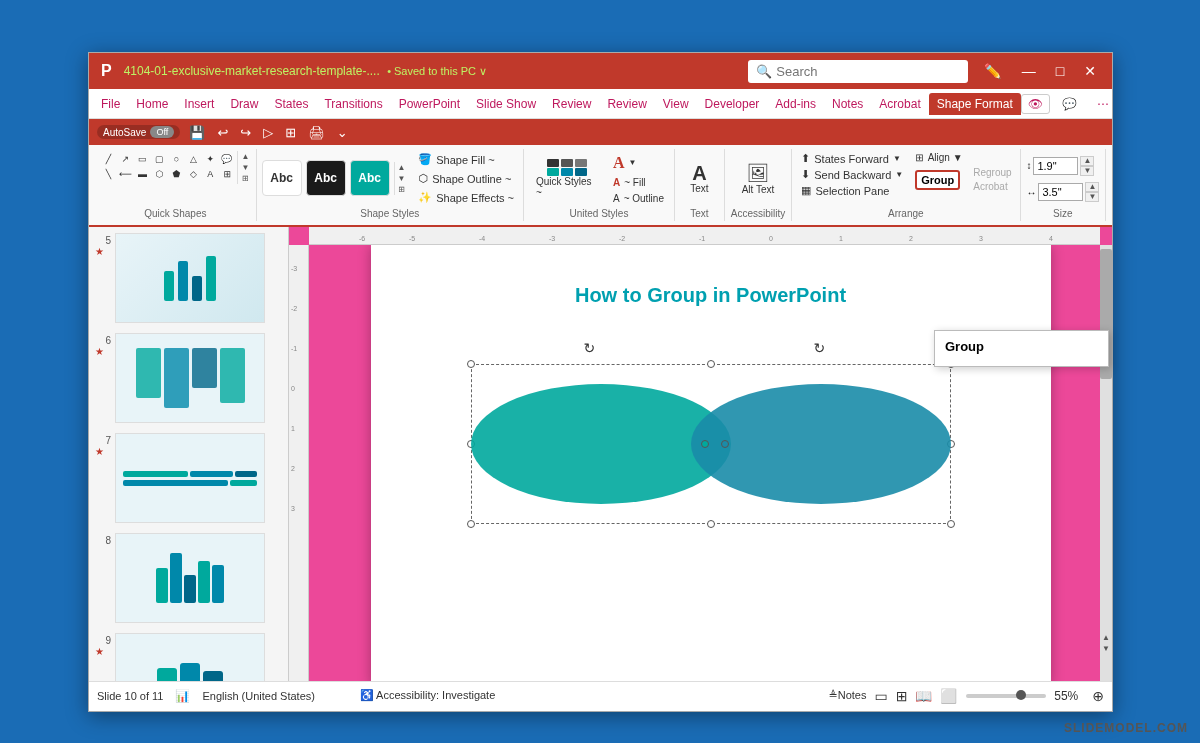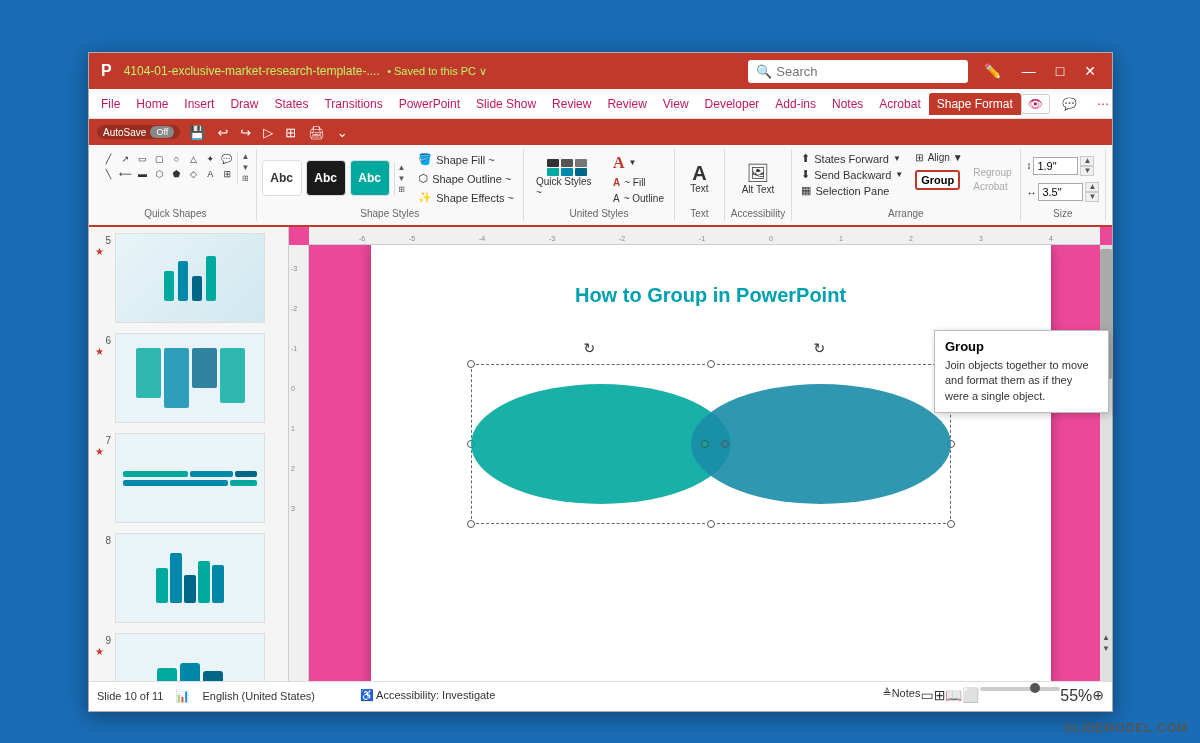--- a/index.html
+++ b/index.html
@@ -501,21 +501,22 @@
       display: flex;
       align-items: center;
       padding: 0 8px;
       font-size: 11px;
       color: #333;
       gap: 12px;
     }
     .status-right {
       margin-left: auto;
       display: flex;
-      align-items: flex-start;
+      align-items: center;
+      gap: 8px;
     }
     .zoom-slider {
       width: 80px;
       height: 4px;
       background: #ccc;
       border-radius: 2px;
       position: relative;
     }
     .zoom-slider-thumb {
       position: absolute;
@@ -825,21 +826,20 @@
               <span class="spin-btn">▲</span>
               <span class="spin-btn">▼</span>
             </div>
           </div>
         </div>
         <div class="ribbon-group-label">Size</div>
       </div>
 
       <div class="tooltip-popup">
         <div class="tooltip-title">Group</div>
-        <div class="tooltip-desc">Join objects together to move and format them as if they were a single object.</div>
       </div>
     </div>
 
     <div class="main-area" style="height: calc(100% - 36px - 30px - 84px - 26px - 28px);">
 
       <div class="slide-panel">
 
         <div class="slide-thumb">
           <div>
             <div class="slide-num">5</div>
@@ -1000,21 +1000,21 @@
       <span style="cursor:pointer;padding-left:33px;">♿ Accessibility: Investigate</span>
       <div class="status-right">
         <span style="cursor:pointer;">≜Notes</span>
         <span style="font-size:14px; cursor:pointer;">▭</span>
         <span style="font-size:14px; cursor:pointer;">⊞</span>
         <span style="font-size:14px; cursor:pointer;">📖</span>
         <span style="font-size:14px; cursor:pointer;">⬜</span>
         <div class="zoom-slider">
           <div class="zoom-slider-thumb"></div>
         </div>
-        <span style="font-size:16px; min-width:30px;">55%</span>
+        <span style="font-size:12px; min-width:30px;">55%</span>
         <span style="font-size:14px; cursor:pointer;">⊕</span>
       </div>
     </div>
 
   </div>
 
   <div class="watermark">SLIDEMODEL.COM</div>
 </div>
 
 </body></html>

